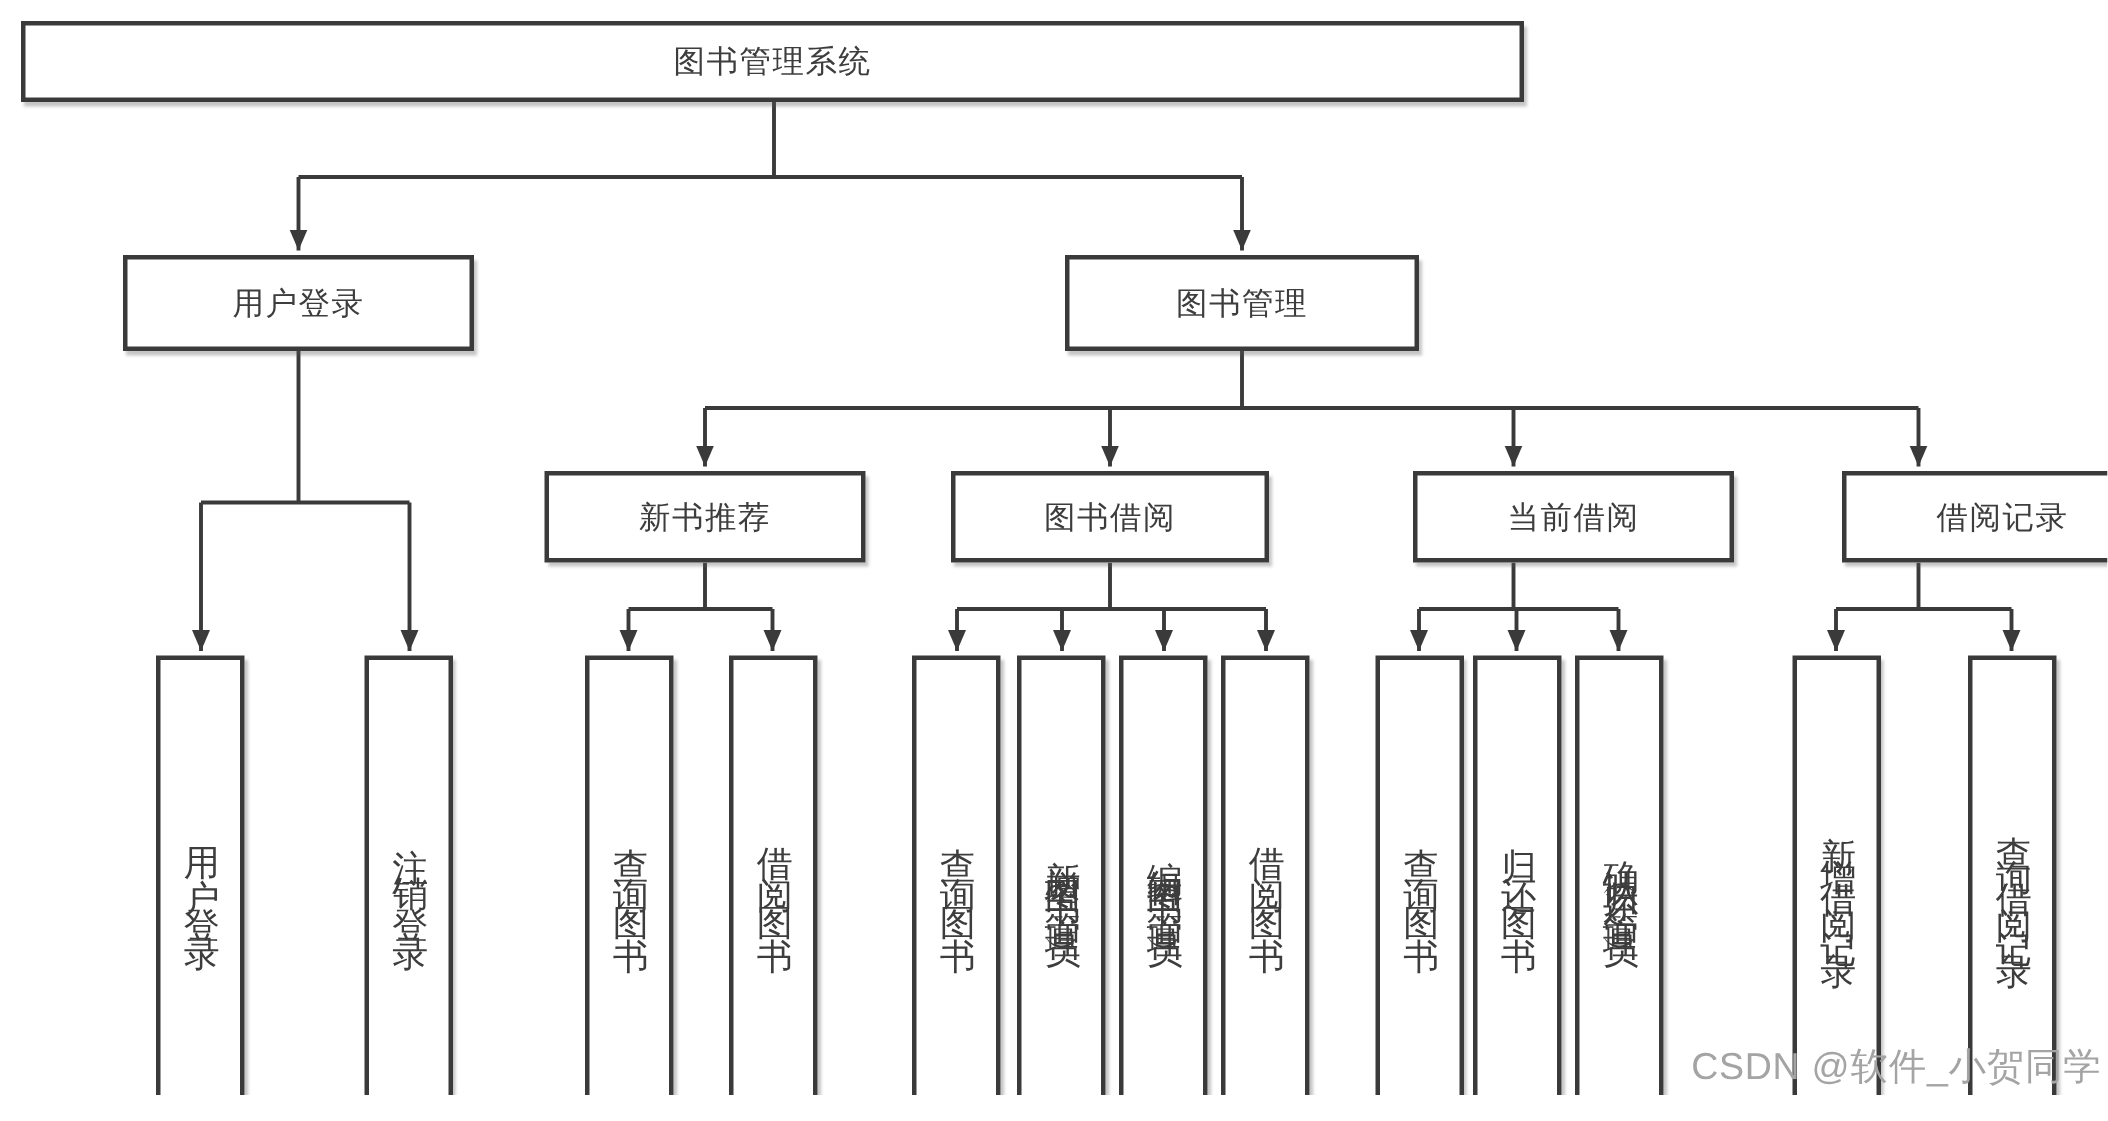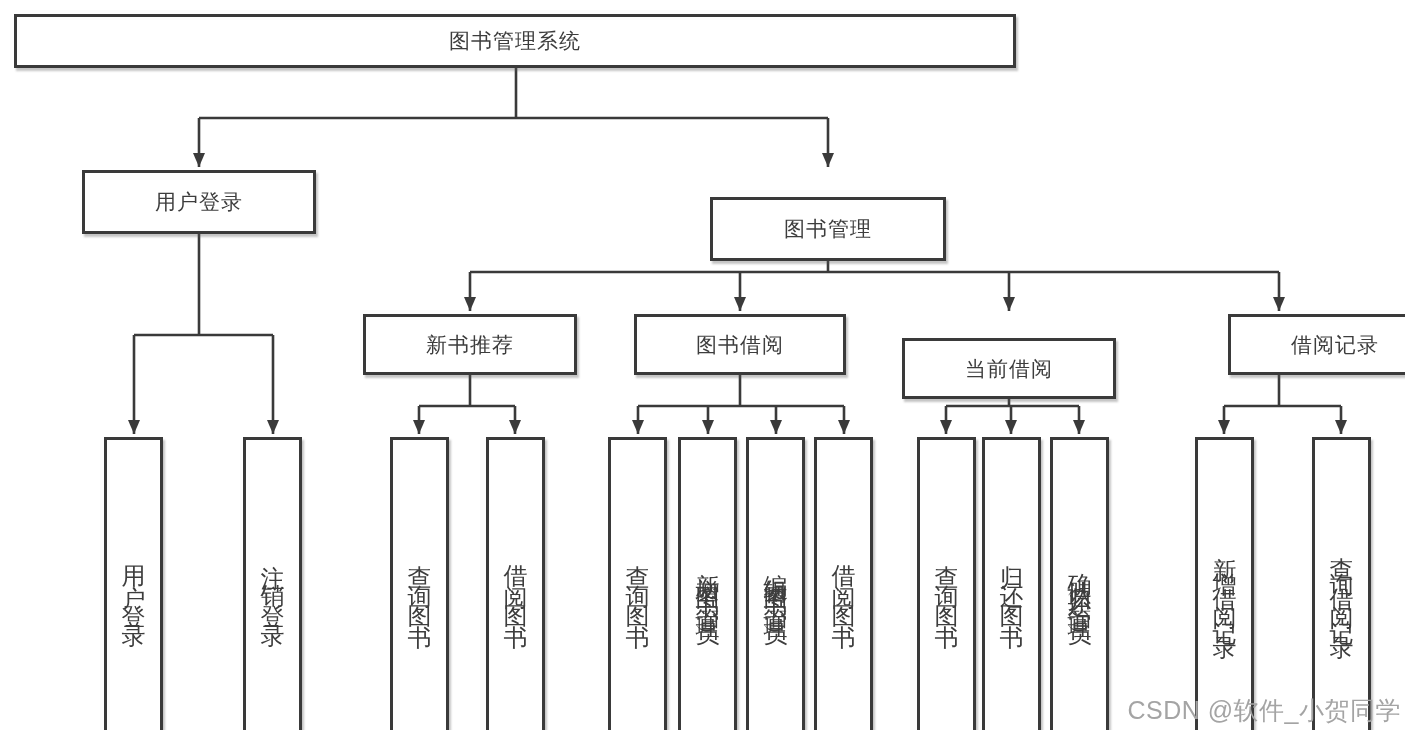--- a/index.html
+++ b/index.html
@@ -18,25 +18,25 @@
     position:absolute;
     border:3px solid #3a3a3a;
     background:#ffffff;
     display:flex;align-items:center;justify-content:center;
     color:#3d3d3d;
     box-shadow:2px 3px 2px rgba(90,90,90,0.35);
   }
   .hlabel{font-size:21px;letter-spacing:1px;white-space:nowrap;}
   .root{left:14px;top:14px;width:1002px;height:54px;}
   .n-user-login{left:82px;top:170px;width:234px;height:64px;}
-  .n-book-mgmt{left:710px;top:170px;width:236px;height:64px;margin-top:27px;}
+  .n-book-mgmt{left:710px;top:170px;width:236px;height:64px;}
   .l3{top:314px;height:61px;}
   .n-newbook{left:363px;width:214px;}
   .n-borrowing{left:634px;width:212px;}
-  .n-current{left:902px;width:214px;margin-top:24px;}
+  .n-current{left:942px;width:214px;}
   .n-records{left:1228px;width:214px;}
   .leaf{top:437px;height:297px;width:59px;}
   .vtext{
     writing-mode:vertical-rl;
     font-size:24px;
     letter-spacing:20px;
     line-height:1;
     color:#3d3d3d;
     white-space:nowrap;
   }

